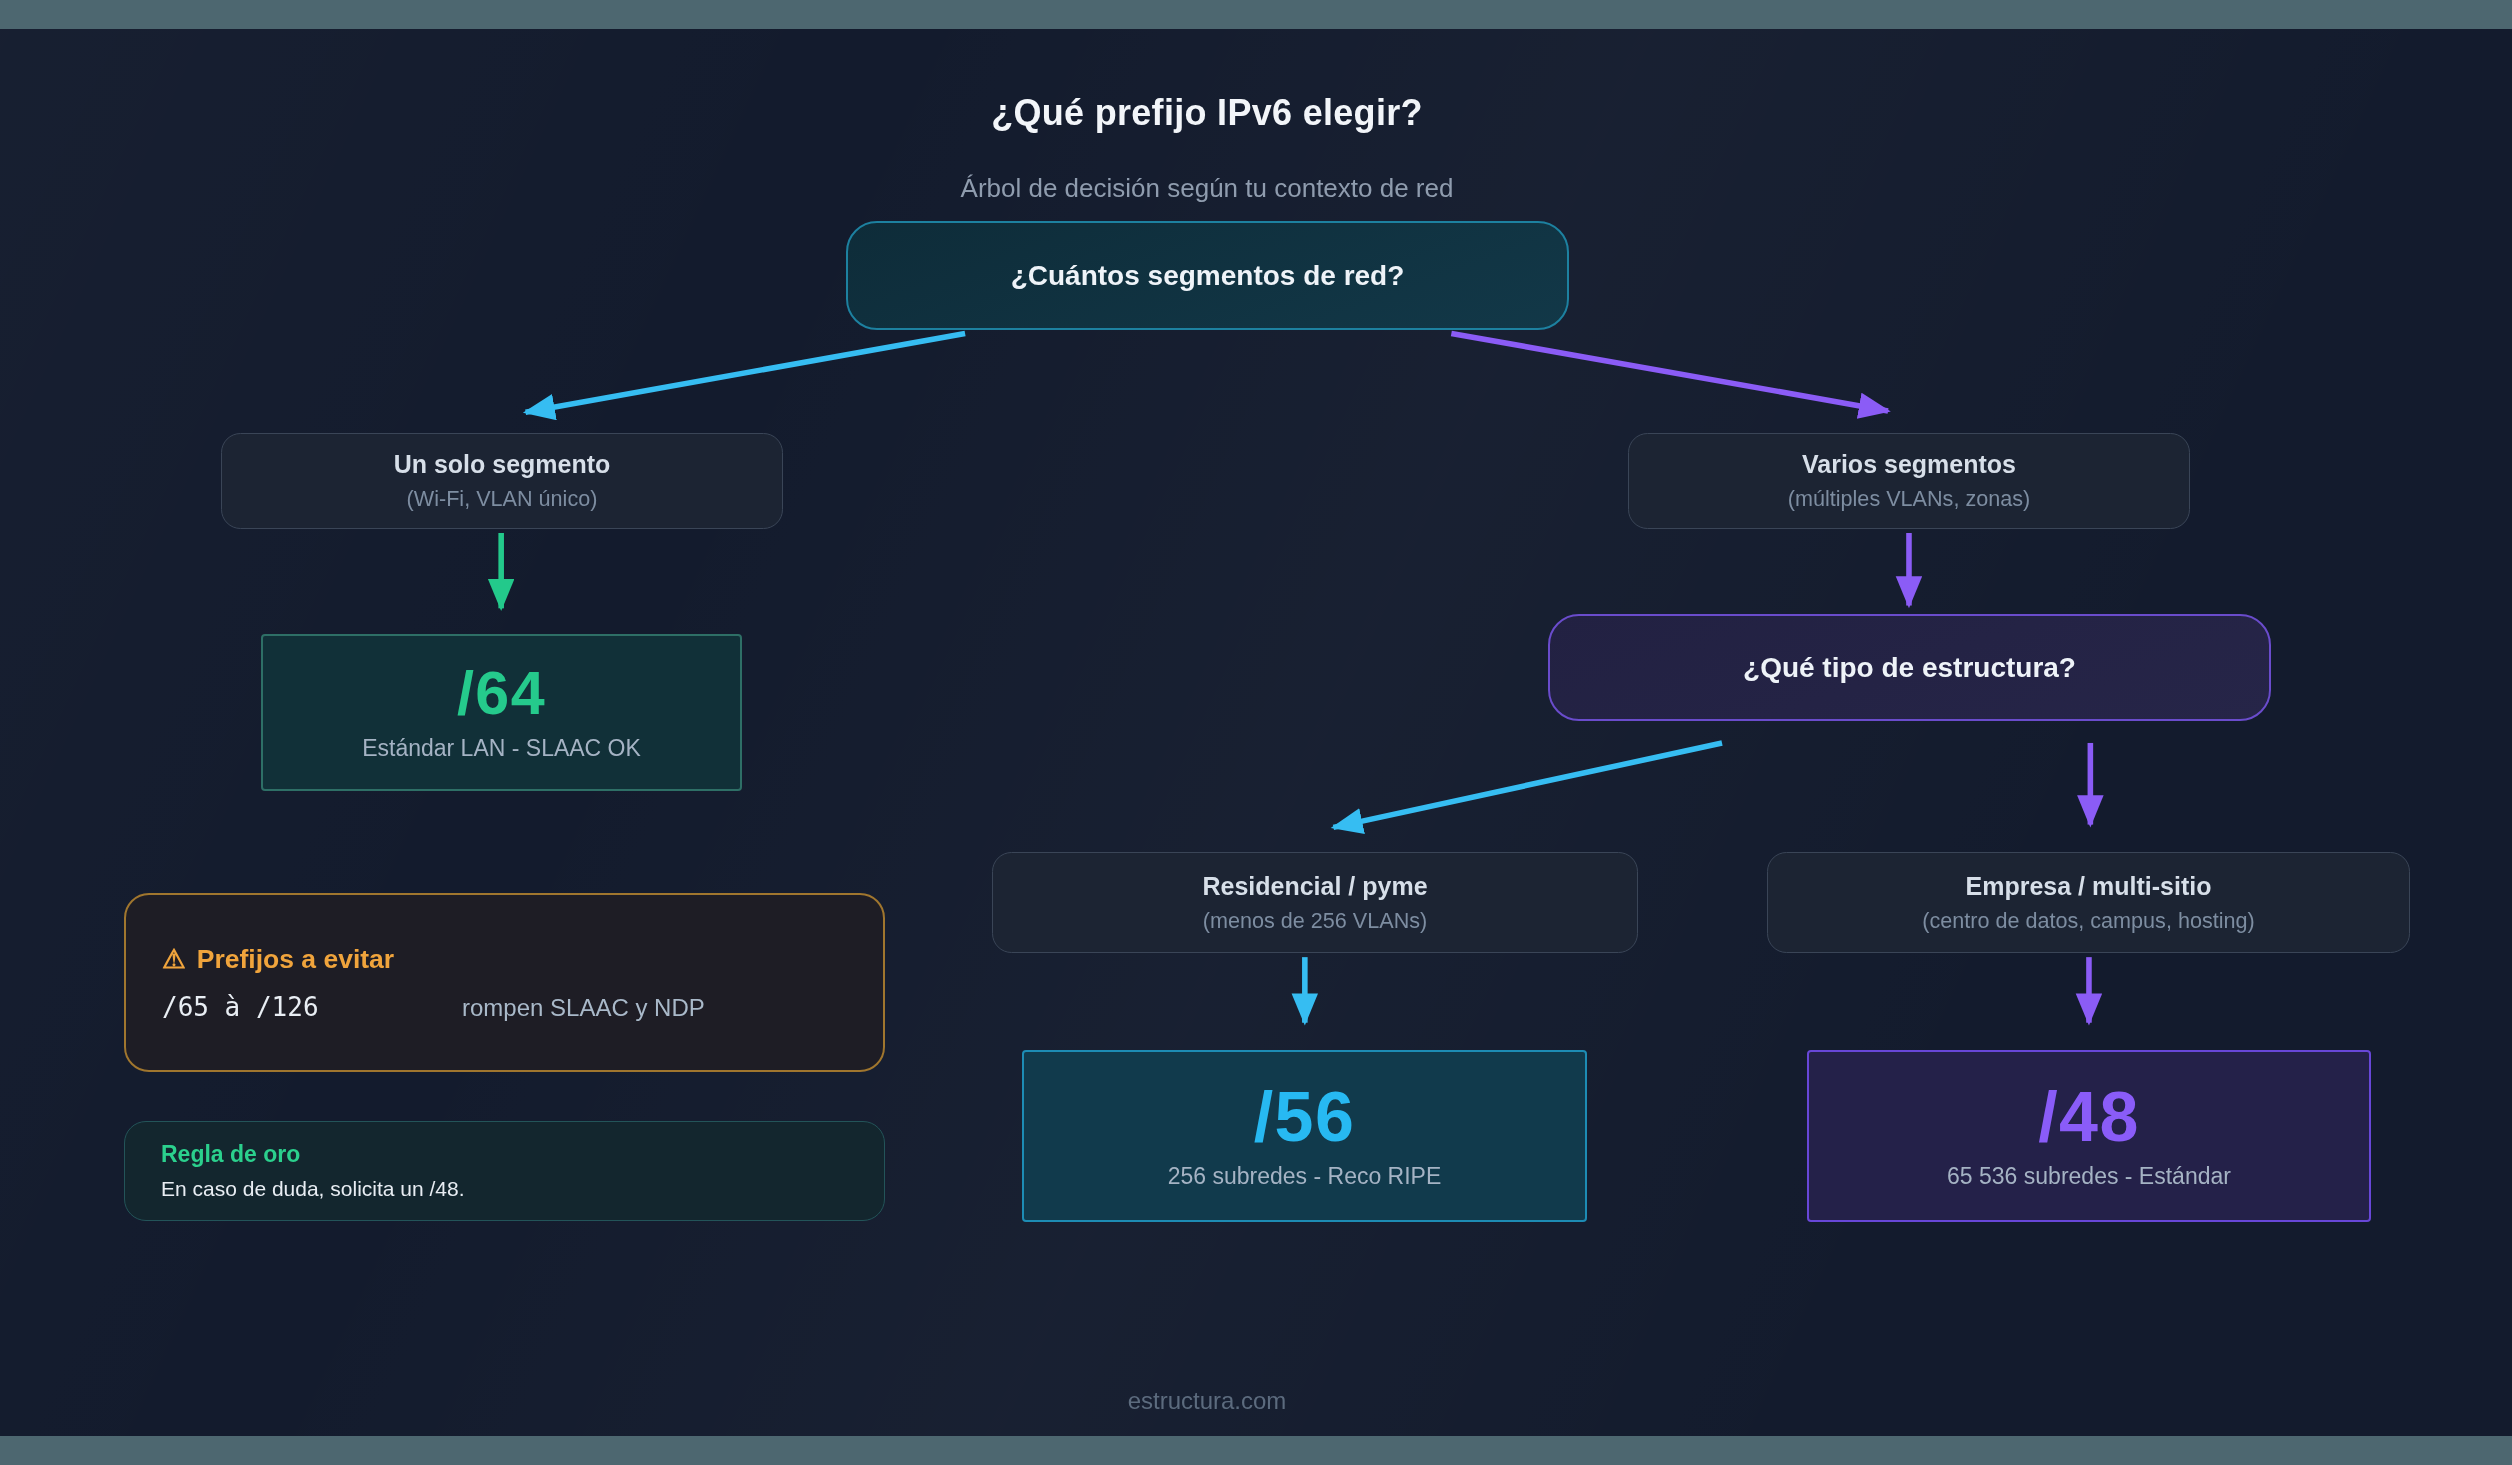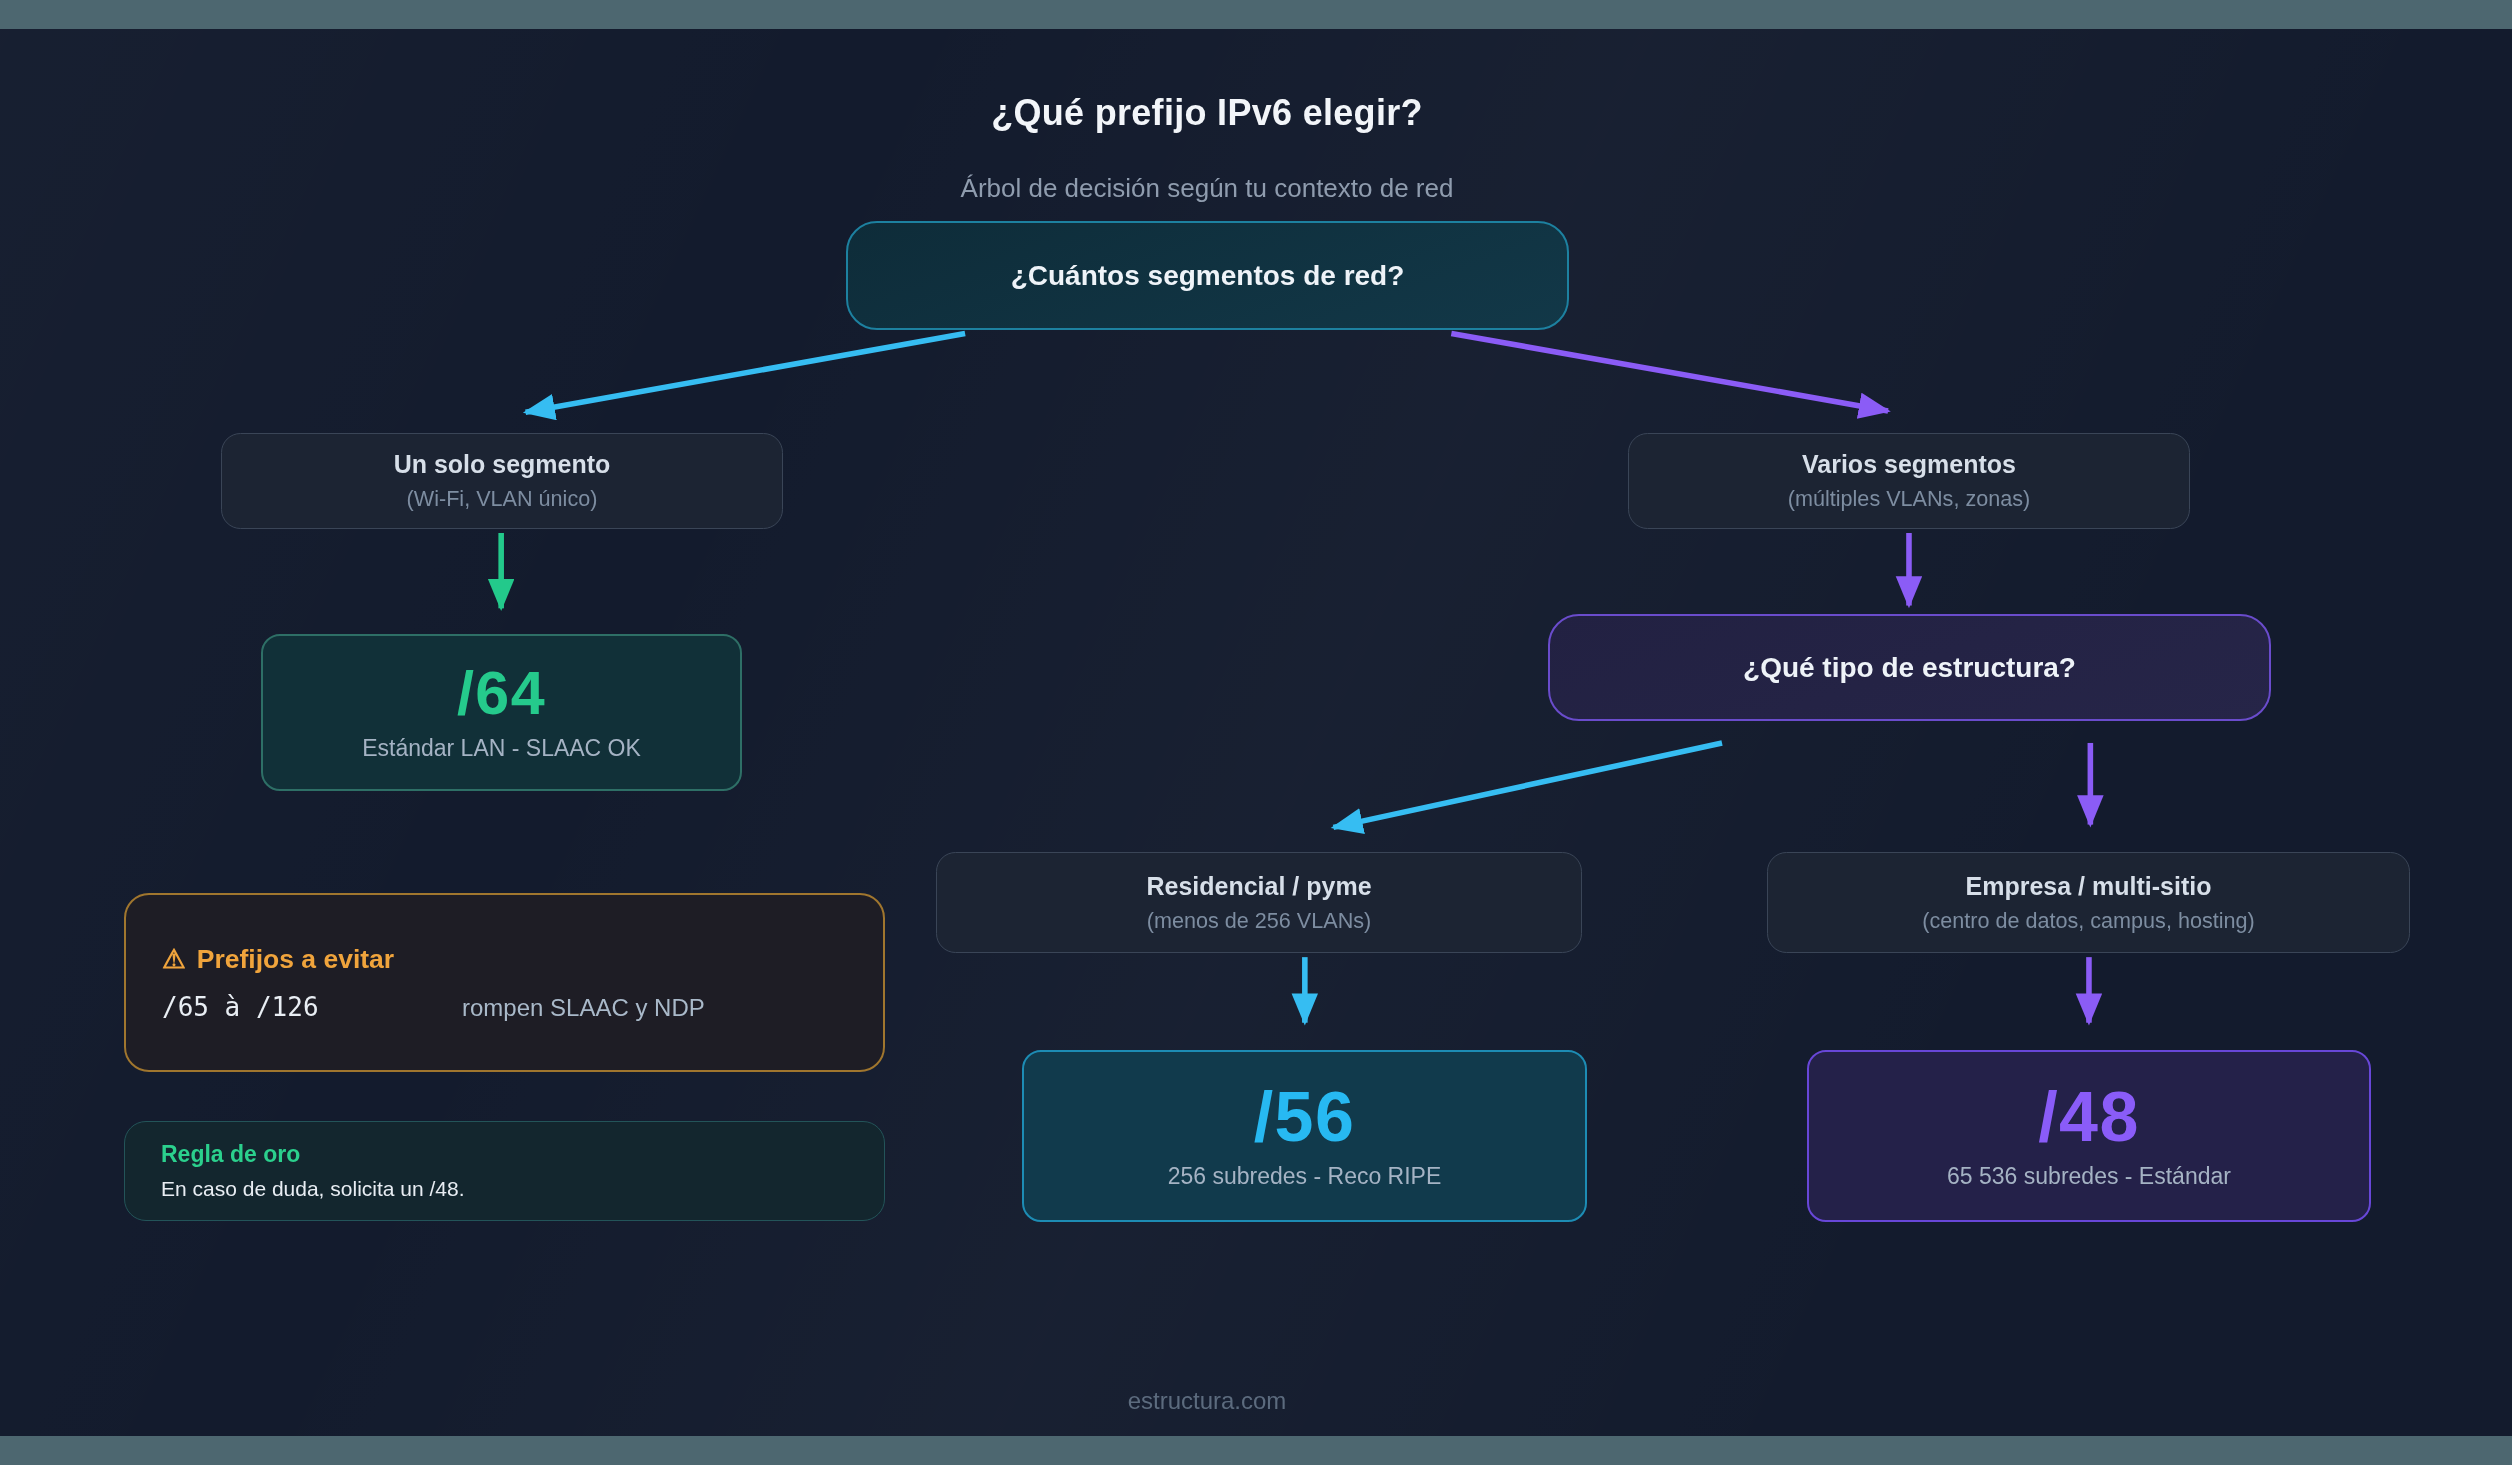--- a/index.html
+++ b/index.html
@@ -88,25 +88,25 @@
     font-weight: 600;
     color: #d7dfe9;
   }
   .branch-node .branch-sub {
     font-size: 21.6px;
     font-weight: 400;
     color: #7d8da1;
   }
   .branch-node.single   { left: 221px;  top: 433px;  width: 562px; height: 96px; }
   .branch-node.multi    { left: 1628px; top: 433px;  width: 562px; height: 96px; }
-  .branch-node.resid    { left: 936px; top: 852px; width: 646px; height: 101px; }
+  .branch-node.resid    { left: 992px; top: 852px; width: 646px; height: 101px; }
   .branch-node.empresa  { left: 1767px; top: 852px; width: 643px; height: 101px; }
 
   .prefix-node {
-    border-radius: 19px;
+    border-radius: 4px;
     gap: 11px;
   }
   .prefix-node .prefix-value {
     font-size: 70px;
     font-weight: 700;
     line-height: 1.0;
     letter-spacing: 1.4px;
   }
   .prefix-node .prefix-desc {
     font-size: 23px;

